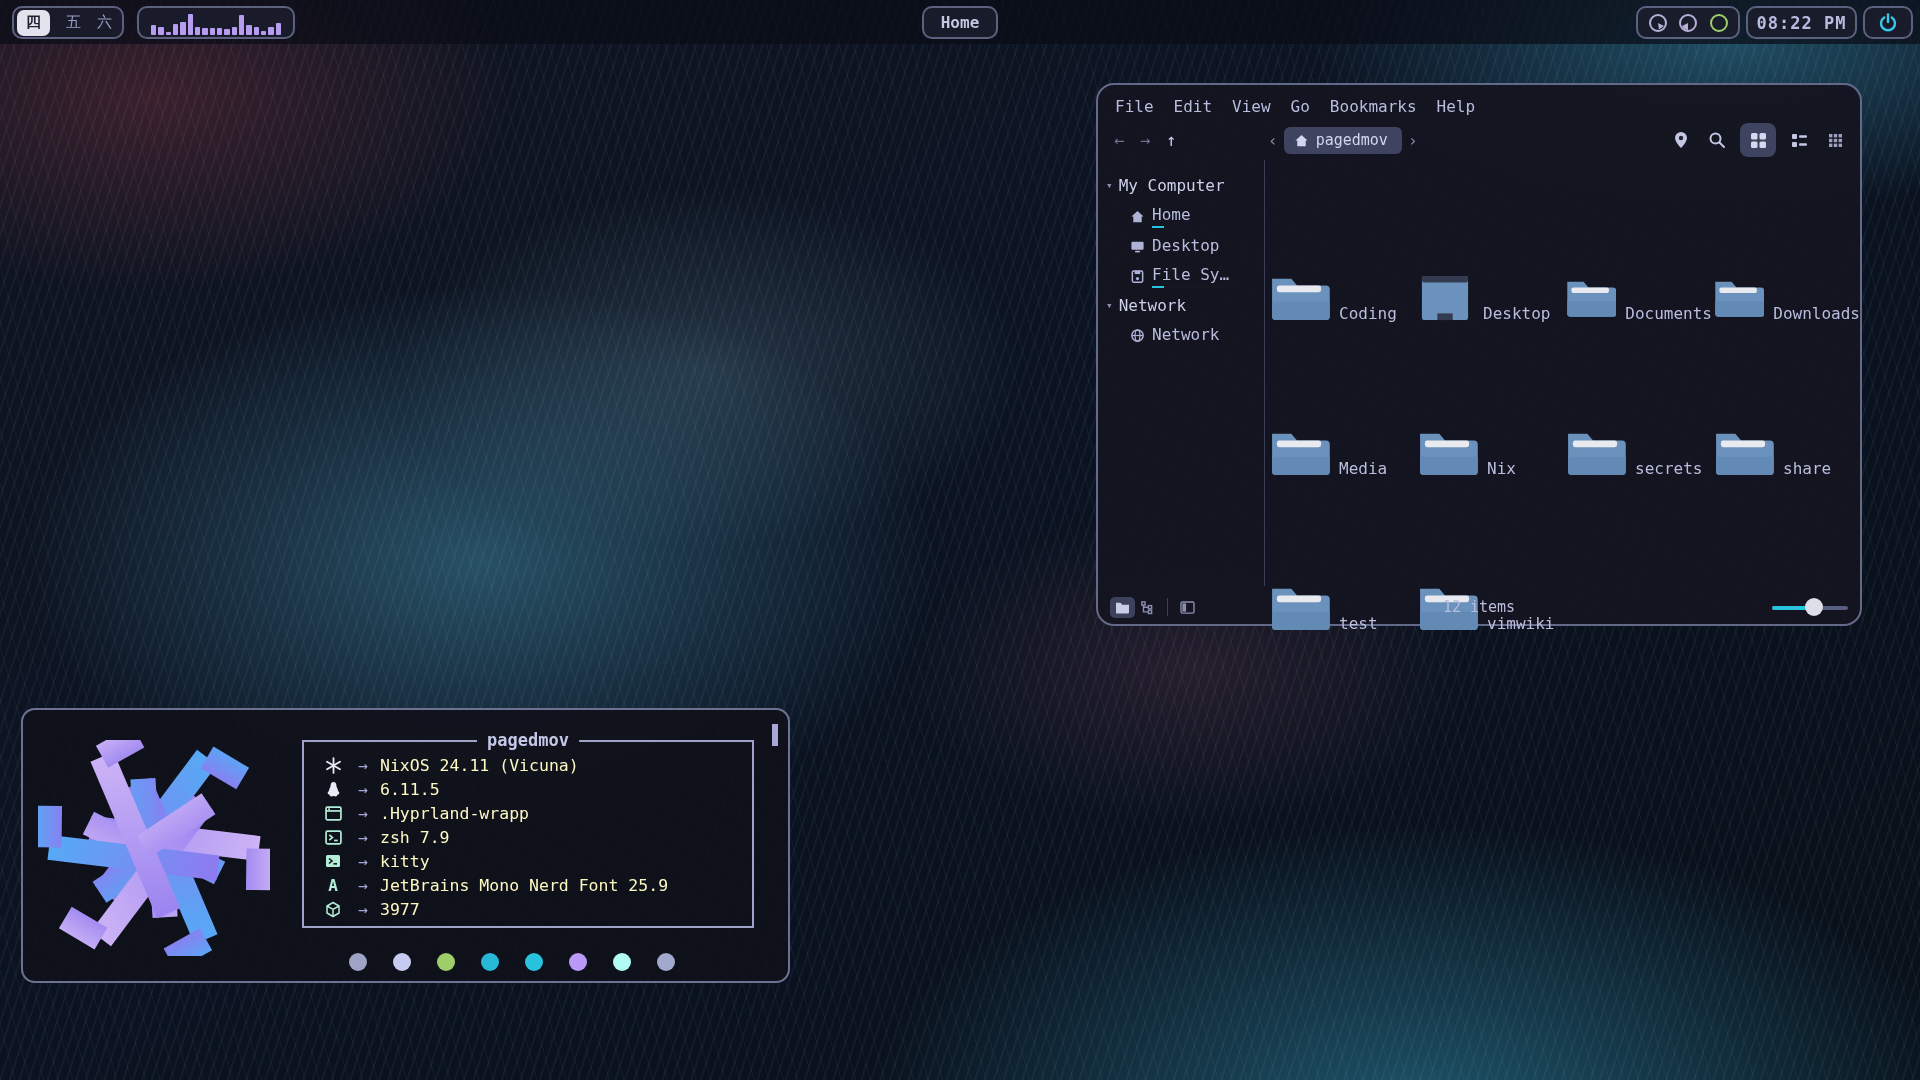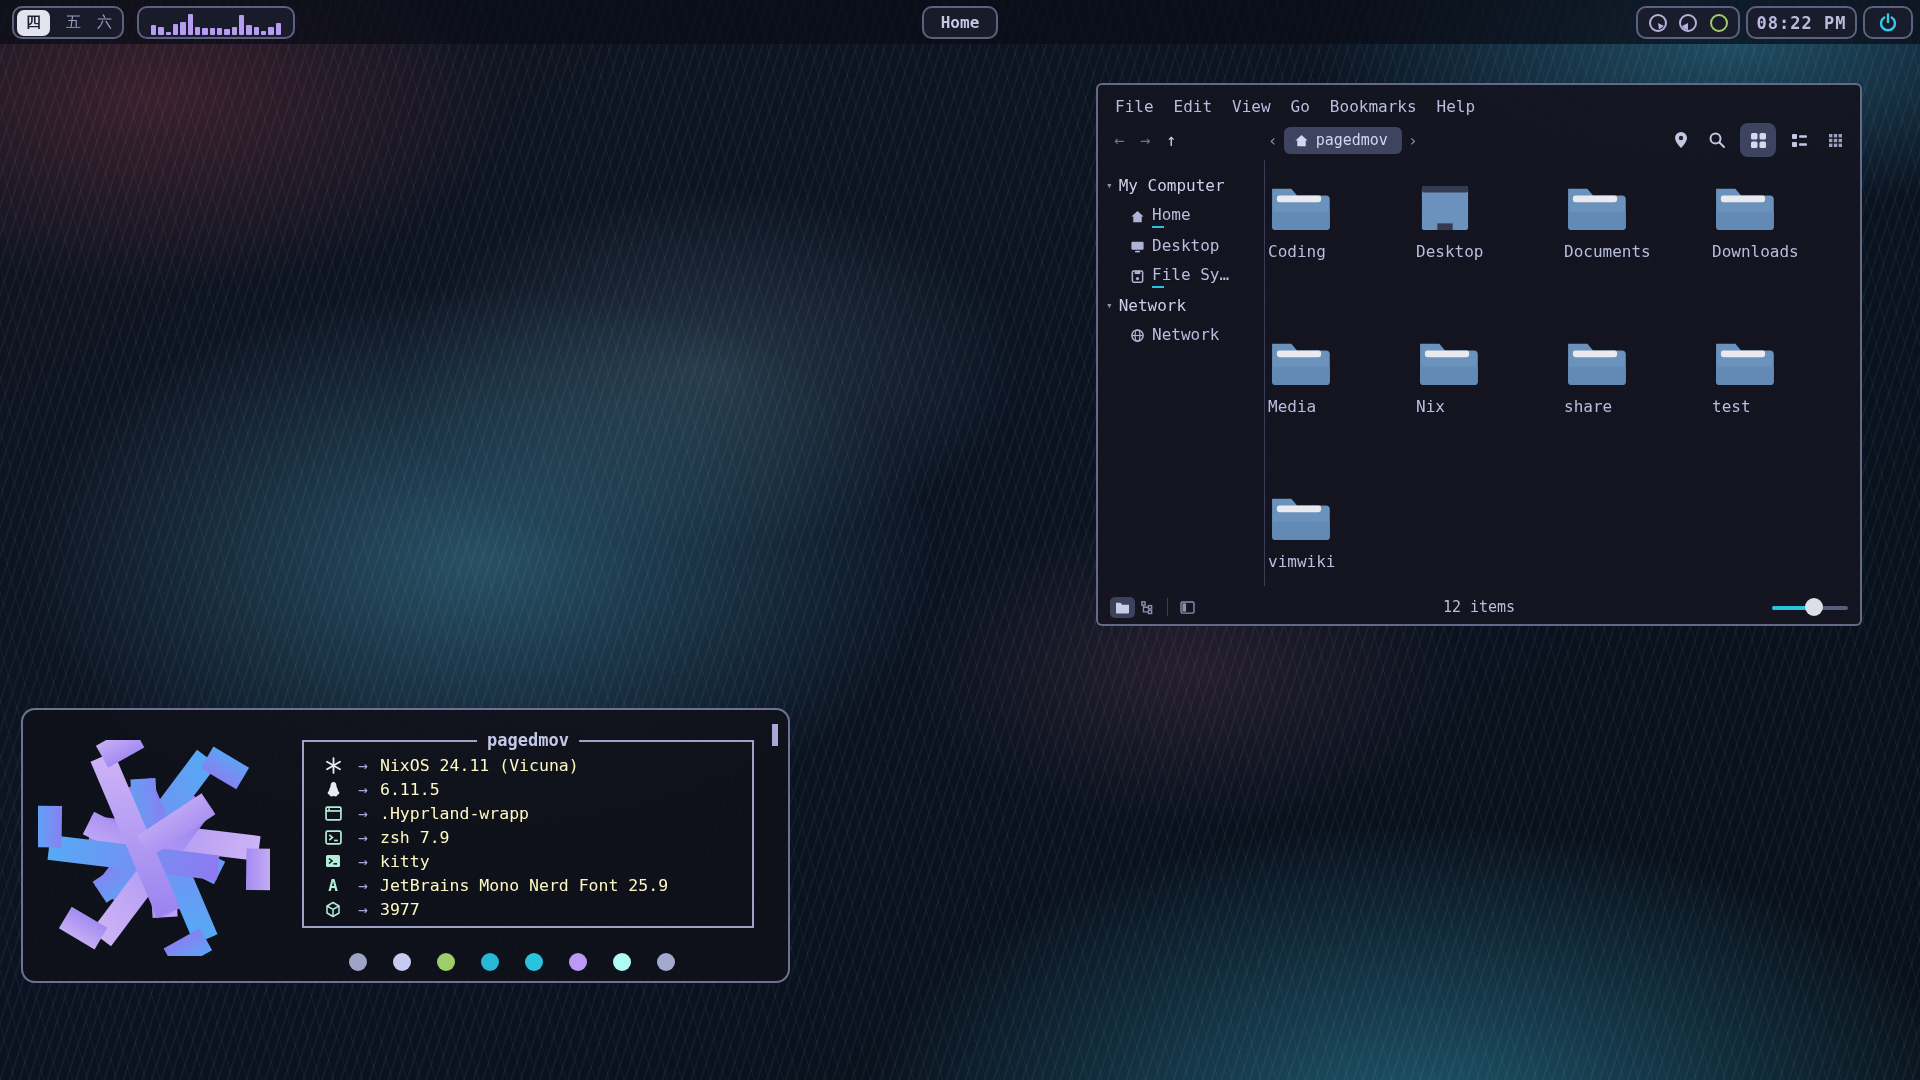--- a/index.html
+++ b/index.html
@@ -35,21 +35,21 @@
   .vbar { width:6px; background:#b79df2; border-radius:1px; }
   .title-pill { position:absolute; left:922px; top:6px; width:76px; justify-content:center;
     font-size:16px; font-weight:bold; color:#c3c7e2; }
   .tray { position:absolute; left:1636px; top:6px; width:104px; justify-content:space-evenly; }
   .clockp { position:absolute; left:1746px; top:6px; width:111px; justify-content:center;
     font-size:17px; font-weight:bold; letter-spacing:1px; color:#b9bcdf; }
   .powerp { position:absolute; left:1863px; top:6px; width:50px; justify-content:center; }
 
   
   .fm { position:absolute; left:1096px; top:83px; width:766px; height:543px;
-    background:rgba(20,21,32,0.96); border:2px solid rgba(120,126,162,0.8); border-radius:6px; }
+    background:rgba(20,21,32,0.96); border:2px solid rgba(120,126,162,0.8); border-radius:18px; }
   .fm-menubar { display:flex; gap:20px; align-items:center; height:36px; padding:6px 0 0 17px;
     font-size:16px; color:#b9bdde; }
   .fm-toolbar { display:flex; align-items:center; height:38px; padding:0 12px 0 8px; }
   .nav-btn { width:26px; text-align:center; font-size:17px; color:#6e7494; }
   .nav-btn.up { color:#c8cce8; }
   .pathbar { display:flex; align-items:center; margin-left:78px; }
   .crumb-chev { color:#8a8fae; font-size:16px; padding:0 6px; }
   .crumb { background:#3e4460; border-radius:6px; height:27px; display:flex; align-items:center;
     gap:7px; padding:0 14px 0 10px; font-size:15px; color:#d3d6ee; }
   .tool-right { margin-left:auto; display:flex; align-items:center; gap:10px; }
@@ -57,21 +57,21 @@
   .tool-ic.active { background:#3e4460; border-radius:8px; width:36px; height:34px; }
   .fm-body { display:flex; height:427px; border-top:1px solid rgba(58,63,85,0.0); }
   .fm-side { width:171px; border-right:1px solid #3a3f55; padding-top:12px; font-size:16px; }
   .side-head { display:flex; align-items:center; gap:6px; color:#ccd0ea; padding:4px 0 6px 8px; }
   .side-head .tri { color:#8a8fae; font-size:11px; }
   .side-item { display:flex; align-items:center; gap:7px; color:#b9bdde; padding:4px 0 4px 32px; }
   .side-item .lbl { position:relative; padding-bottom:2px; }
   .side-item.sel .lbl { border-bottom:2px solid #15161e; }
   .side-item.sel .lbl::after { content:""; position:absolute; left:0; bottom:-2px; width:12px; height:2px; background:#2ac3de; }
   .fm-grid { flex:1; display:grid; grid-template-columns:repeat(4,148px); grid-auto-rows:155px; padding:8px 0 0 3px; }
-  .fcell { display:flex; flex-direction:column; align-items:flex-start; padding-top:15px; gap:9px; }
+  .fcell { display:flex; flex-direction:row; align-items:flex-end; padding-top:15px; gap:9px; }
   .fcell .fname { font-size:16px; color:#b9bdde; }
   .fm-status { position:absolute; left:0; bottom:0; width:100%; height:30px; display:flex;
     align-items:center; padding:0 12px 4px 12px; }
   .st-btn { width:25px; height:21px; border-radius:5px; display:flex; align-items:center; justify-content:center; color:#8a8fb0; }
   .st-btn.active { background:#3c415c; color:#c9cde6; }
   .st-sep { width:1px; height:18px; background:#3a3f55; margin:0 7px; }
   .st-count { position:absolute; left:50%; transform:translateX(-50%); font-size:15px; color:#b9bdde; }
   .zoom-slider { margin-left:auto; position:relative; width:76px; height:16px; }
   .zoom-slider .track { position:absolute; top:7px; left:0; width:100%; height:4px; border-radius:2px; background:#565d7e; }
   .zoom-slider .fill { position:absolute; top:7px; left:0; height:4px; border-radius:2px; background:#2ac3de; }
@@ -357,20 +357,26 @@
       <div class="fcell">
         <svg width="62" height="50" viewBox="0 0 64 52">
             <use href="#folder-ic"></use>
           </svg>
         <span class="fname">Nix</span>
       </div>
       <div class="fcell">
         <svg width="62" height="50" viewBox="0 0 64 52">
             <use href="#folder-ic"></use>
           </svg>
+        <span class="fname">secrets</span>
+      </div>
+      <div class="fcell">
+        <svg width="62" height="50" viewBox="0 0 64 52">
+            <use href="#folder-ic"></use>
+          </svg>
         <span class="fname">share</span>
       </div>
       <div class="fcell">
         <svg width="62" height="50" viewBox="0 0 64 52">
             <use href="#folder-ic"></use>
           </svg>
         <span class="fname">test</span>
       </div>
       <div class="fcell">
         <svg width="62" height="50" viewBox="0 0 64 52">

